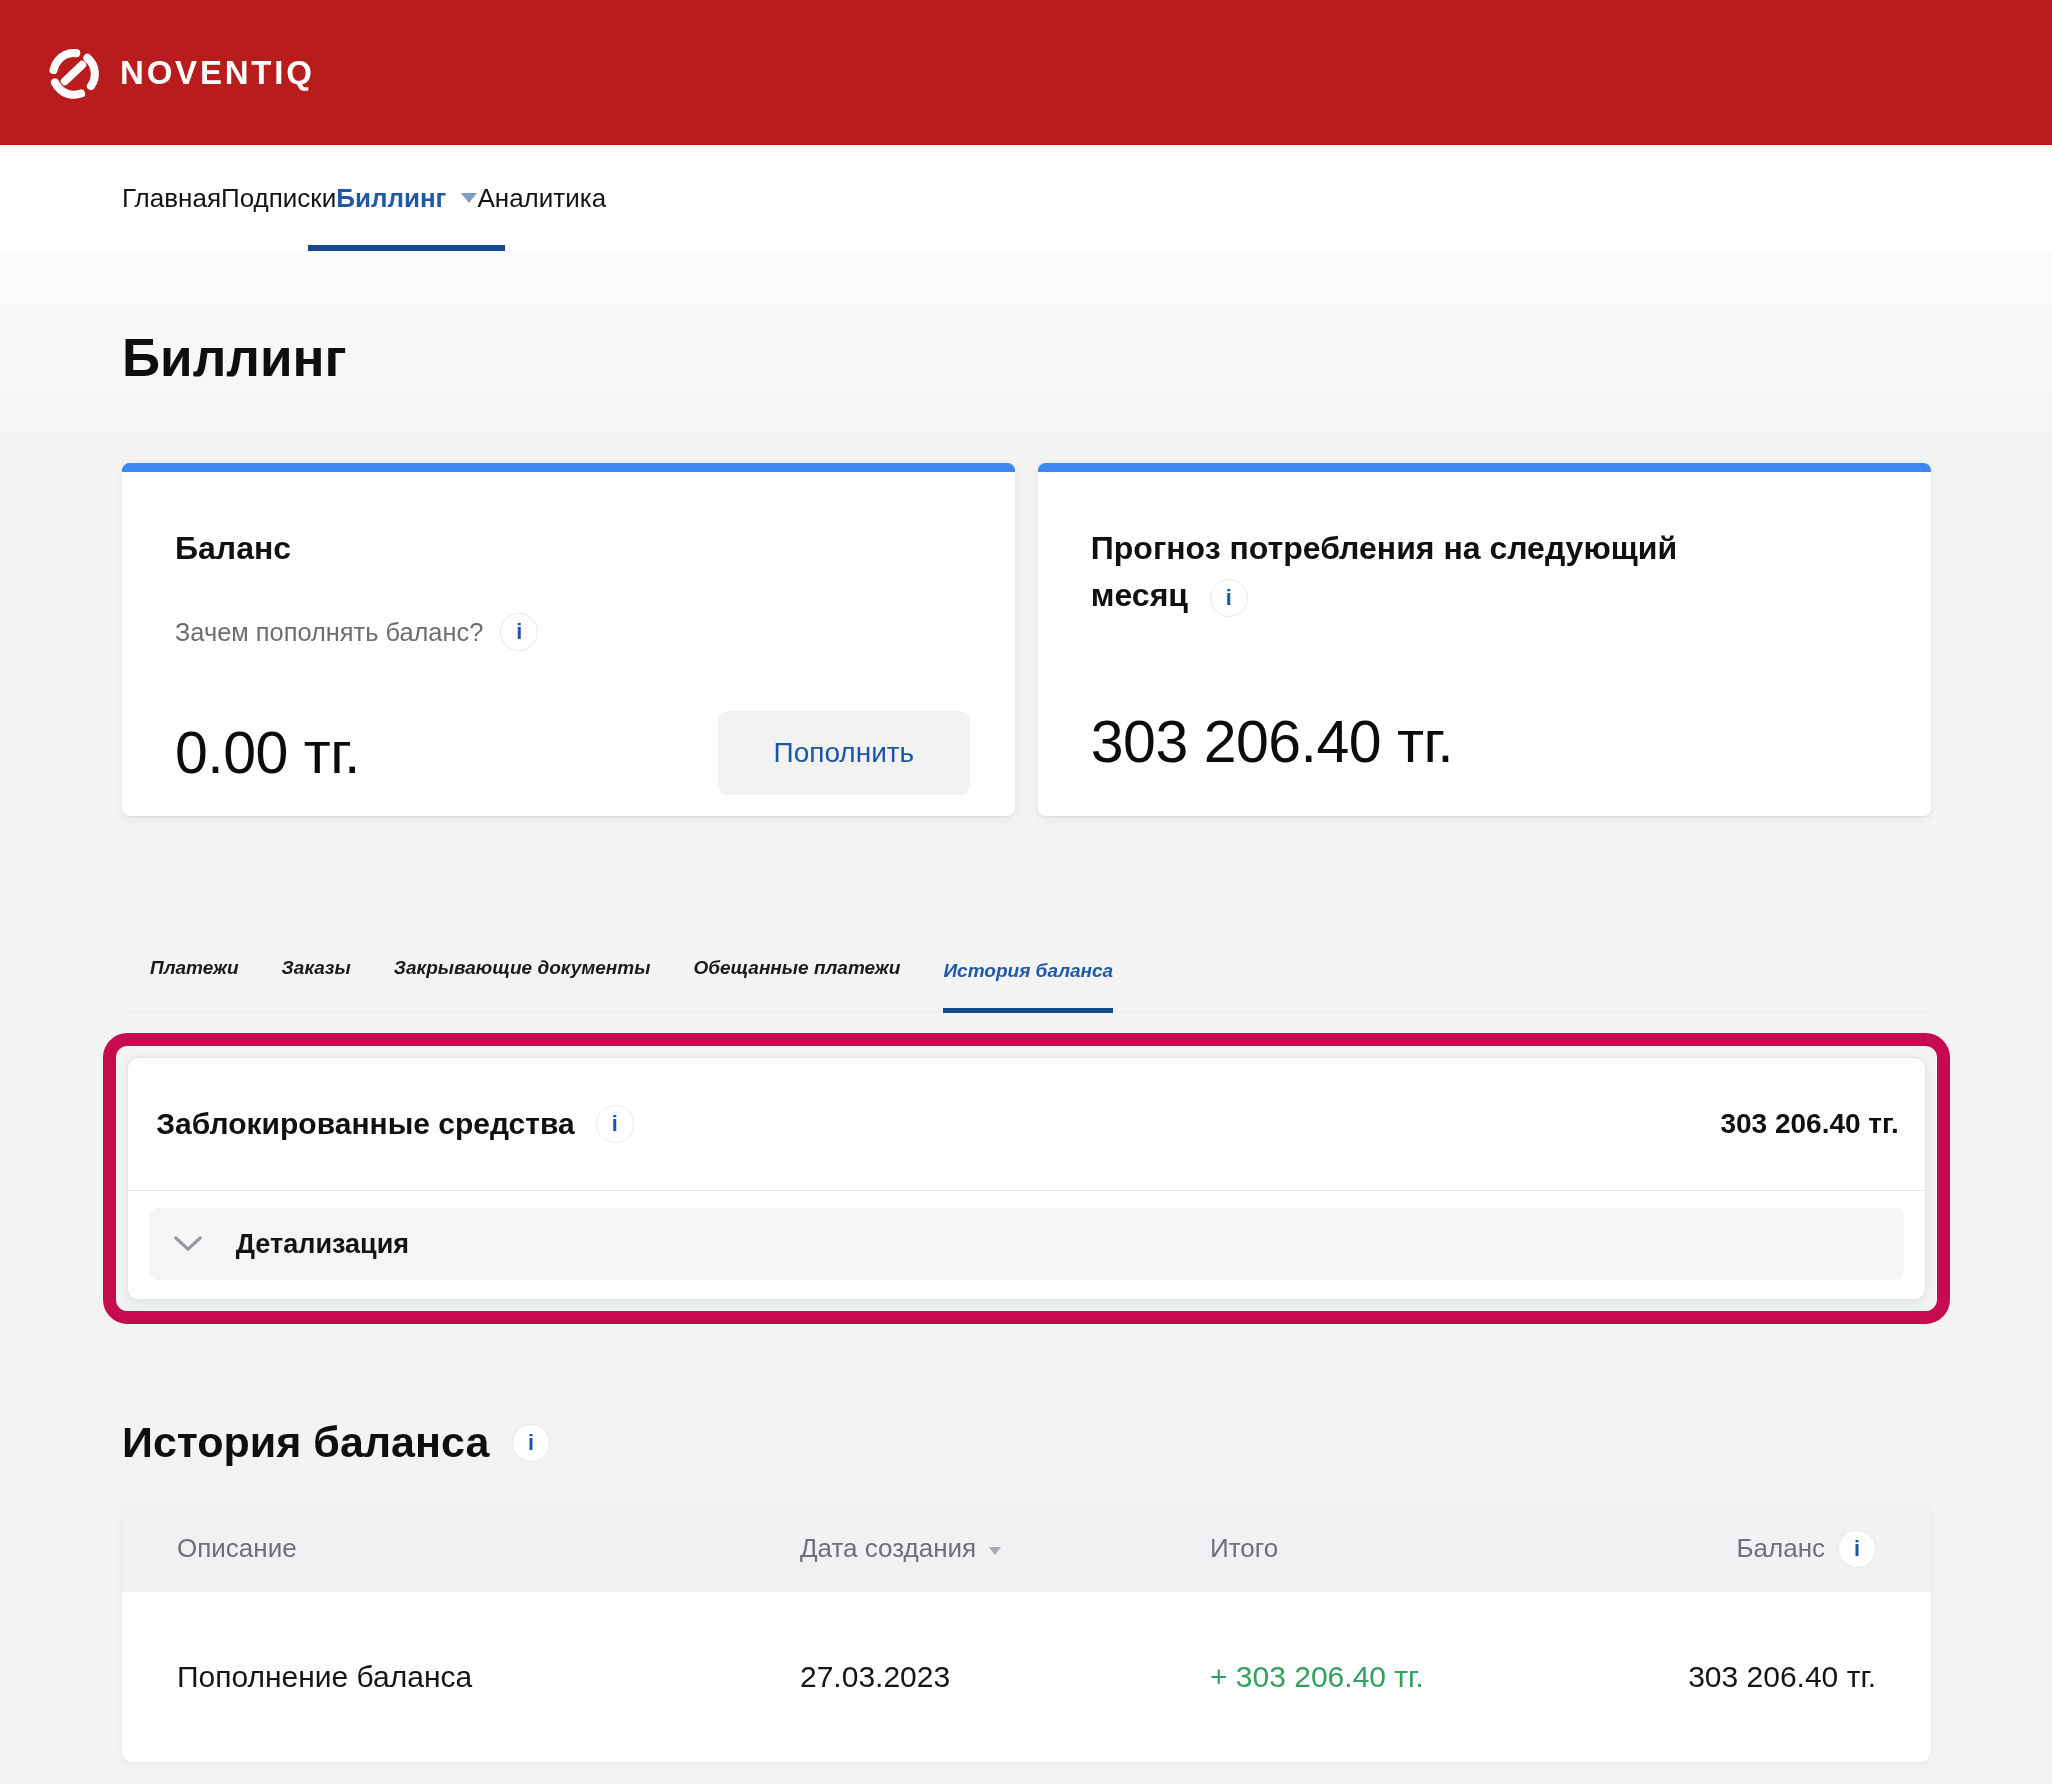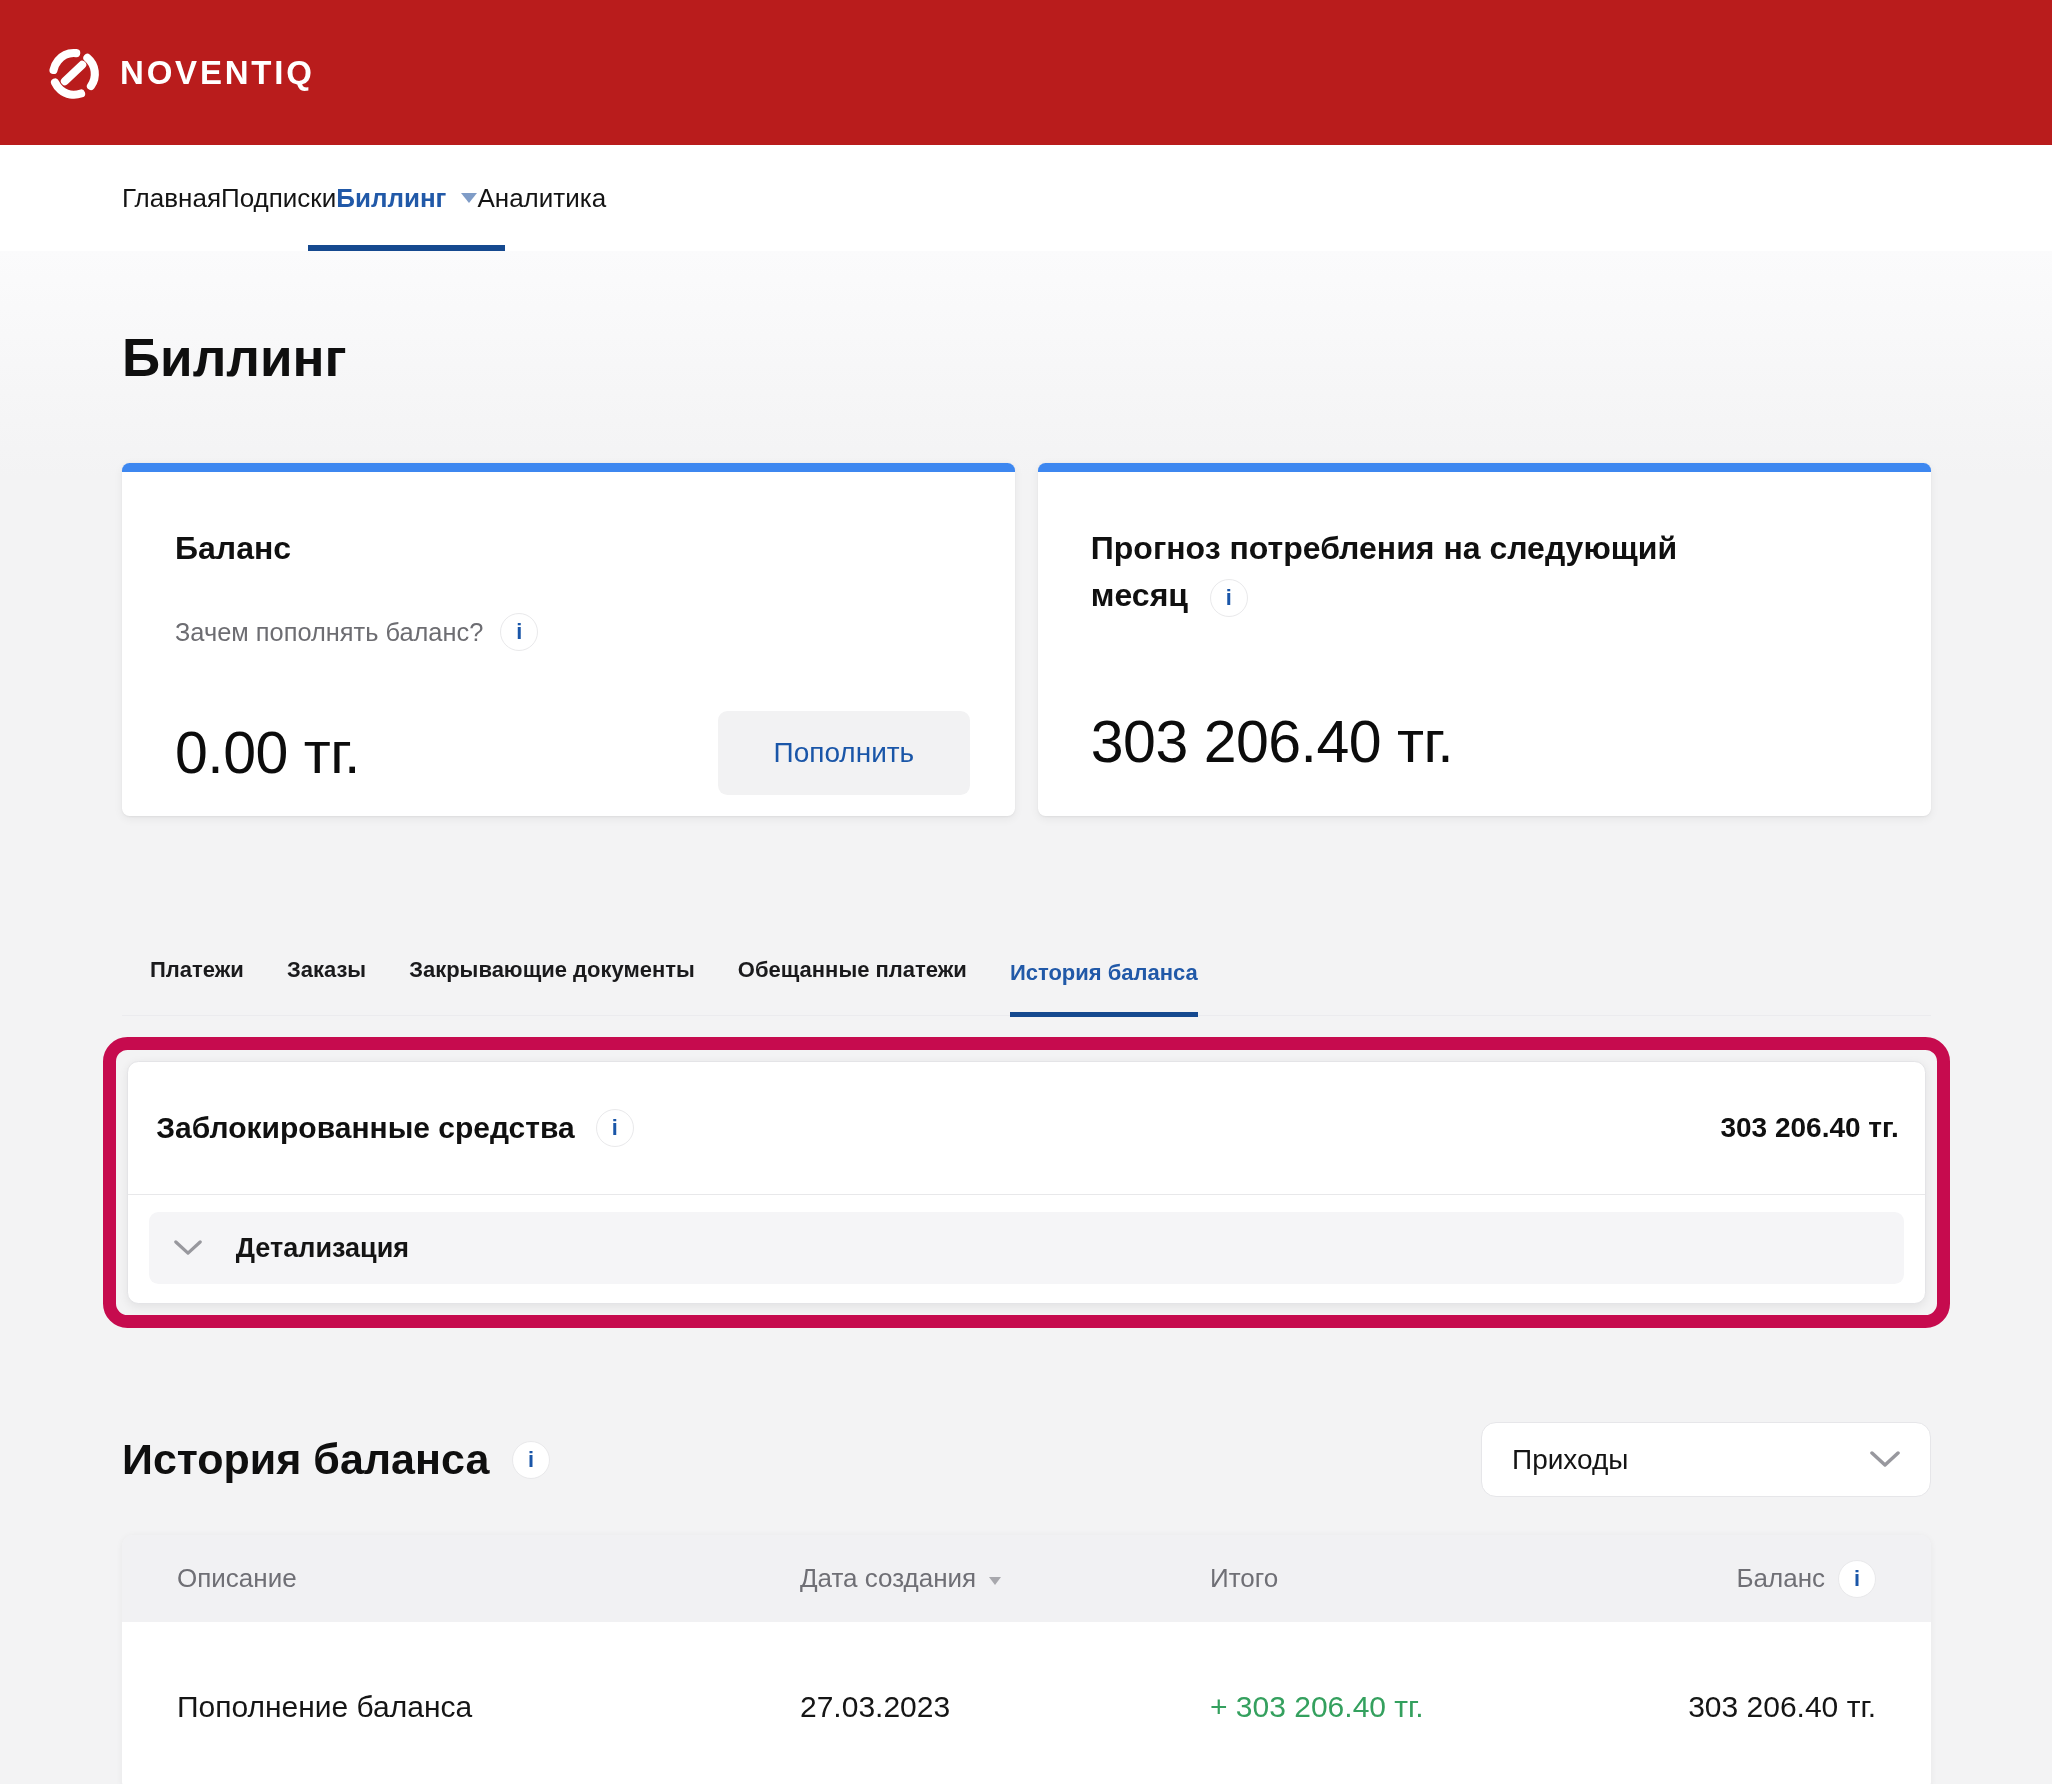--- a/index.html
+++ b/index.html
@@ -38,21 +38,21 @@
   .card-bottom { display:flex; align-items:center; justify-content:space-between; margin-top:60px; }
   .amount { font-size:59px; letter-spacing:-0.5px; color:#0c0c0c; }
   .topup { background:#f2f2f3; border:none; border-radius:9.4px; color:#1a56a8; font-size:28px; font-weight:500;
            padding:26px 56px; font-family:inherit; cursor:pointer; }
   .forecast-title { max-width:640px; }
   .forecast-title .info { vertical-align:middle; margin-left:13px; }
   .forecast-amount { margin-top:89px; }
 
   
   .tabs { display:flex; align-items:flex-end; gap:43px; margin-top:141px; padding-left:28px; border-bottom:1.9px solid #ebebee; }
-  .tab { font-size:22px; font-weight:700; color:#1a1a1c; padding-bottom:32px; cursor:pointer; white-space:nowrap; }
+  .tab { font-size:19px; font-weight:700; color:#1a1a1c; padding-bottom:32px; cursor:pointer; white-space:nowrap;font-style:italic; }
   .tab.active { color:#2159a8; border-bottom:5.6px solid #15498f; padding-bottom:26px; margin-bottom:-1.9px; }
 
   
   .highlight { margin:21px -19px 0; border:13px solid #c60b4e; border-radius:24.5px; padding:11.3px; }
   .blocked-card { background:#fff; border:0.9px solid #e4e4e7; border-radius:11.3px; box-shadow:0 2.8px 9.4px rgba(0,0,0,.07); }
   .blocked-head { height:132px; display:flex; align-items:center; justify-content:space-between; padding:0 26px 0 28px; }
   .blocked-title { display:flex; align-items:center; gap:21px; font-size:30px; font-weight:700; color:#101010;text-align:right; }
   .blocked-amount { font-size:28px; font-weight:700; color:#101010; }
   .divider { height:0.9px; background:#e8e8ea; }
   .details-row { margin:17px 21px 19px; height:72px; background:#f5f5f7; border-radius:9.4px;
@@ -154,26 +154,20 @@
         <span>Детализация</span>
       </div>
     </div>
   </div>
 
   <div class="history-head">
     <h2>
       <span>История баланса</span>
       <span class="info">i</span>
     </h2>
-    <div class="select">
-      <span>Приходы</span>
-      <svg width="30" height="17" viewBox="0 0 30 17" fill="none">
-        <path d="M2 2 L15 14 L28 2" stroke="#98989e" stroke-width="3.5" stroke-linecap="round" stroke-linejoin="round"></path>
-      </svg>
-    </div>
   </div>
 
   <div class="table">
     <div class="thead">
       <div>Описание</div>
       <div class="th-date">
         <span>Дата создания</span>
         <span class="sort-caret"></span>
       </div>
       <div>Итого</div>

